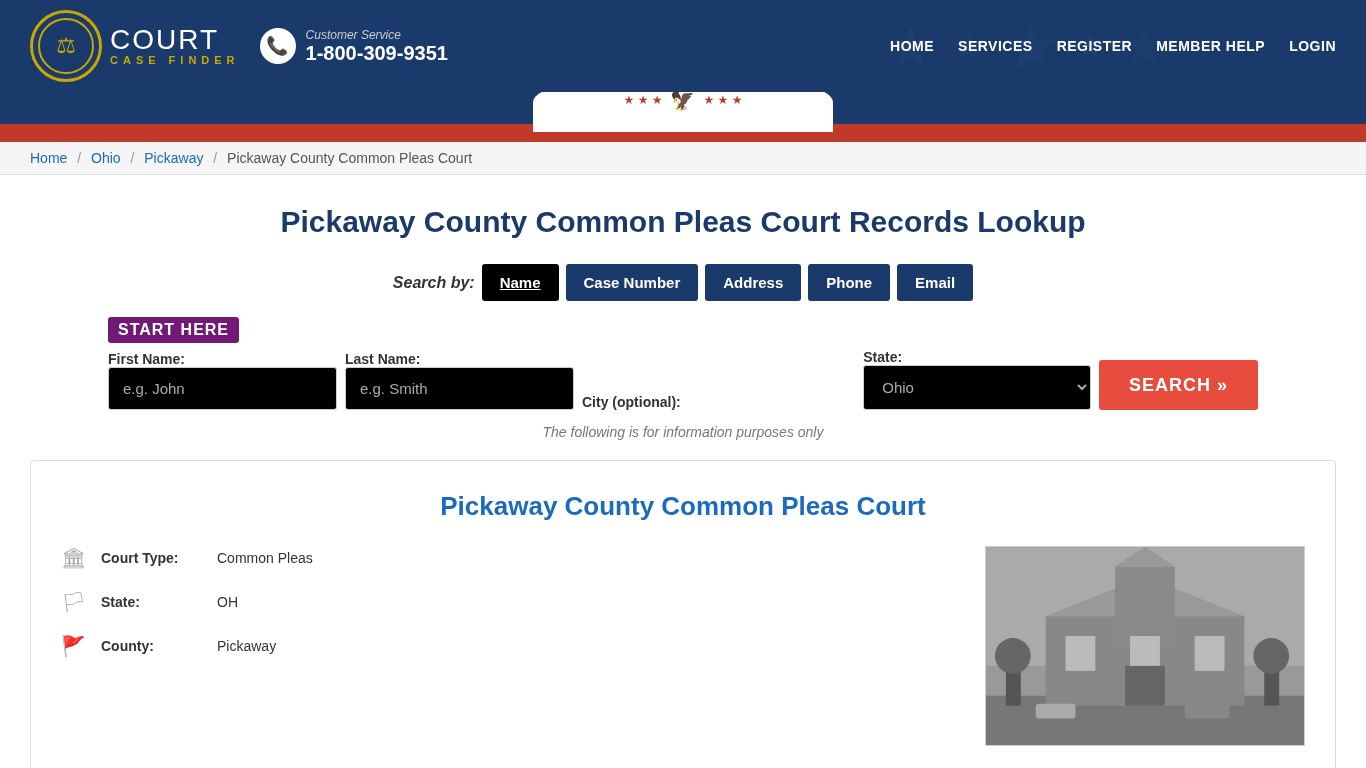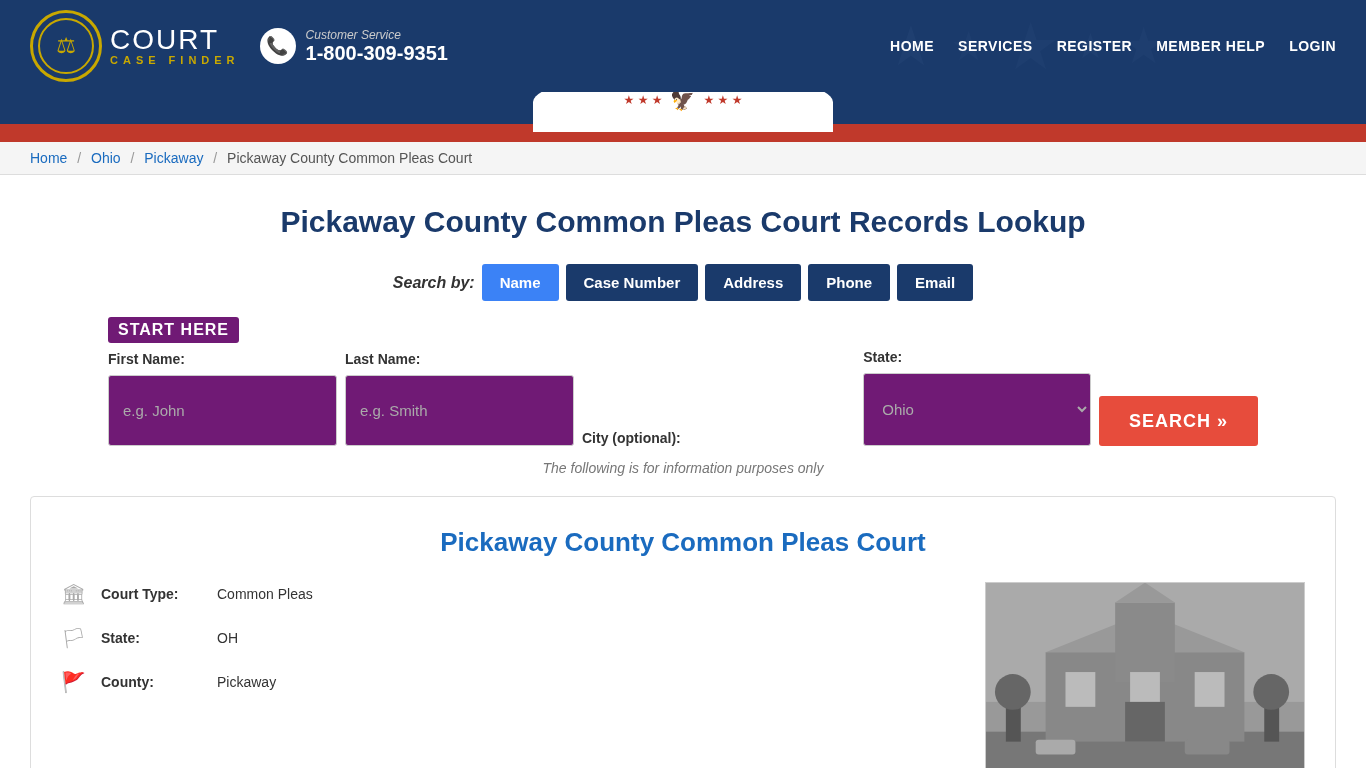--- a/index.html
+++ b/index.html
@@ -212,22 +212,23 @@
     }
     .tab-btn {
       padding: 10px 18px;
       font-size: 15px;
       font-weight: 700;
       border: none;
       cursor: pointer;
       border-radius: 3px;
     }
     .tab-btn.active {
-      background: #3b82f6;
-      color: #fff;
+      background: #000000;
+      color: #fff;
+      text-decoration: underline;
     }
     .tab-btn.inactive {
       background: #1a3a6b;
       color: #fff;
     }
 
     
     .search-form-area {
       max-width: 1150px;
       margin: 0 auto;
@@ -246,33 +247,33 @@
     }
     .form-row {
       display: flex;
       align-items: flex-end;
       gap: 8px;
       width: 100%;
     }
     .form-group {
       display: flex;
       flex-direction: column;
-      gap: 8px;
+      gap: 0;
     }
     .form-group label {
       font-weight: 700;
       font-size: 14px;
       color: #333;
     }
     .form-group input, .form-group select {
-      padding: 26px 14px;
+      padding: 12px 14px;
       border: 1px solid #ccc;
       border-radius: 3px;
       font-size: 15px;
-      background: #701a75;
+      background: #000000;
       color: #aaa;
     }
     .form-group input::placeholder { color: #aaa; }
     .fg-first { flex: 1; }
     .fg-last { flex: 1; }
     .fg-city { flex: 1.2; }
     .fg-state { flex: 1; }
 
     .search-btn {
       background: #e74c3c;

